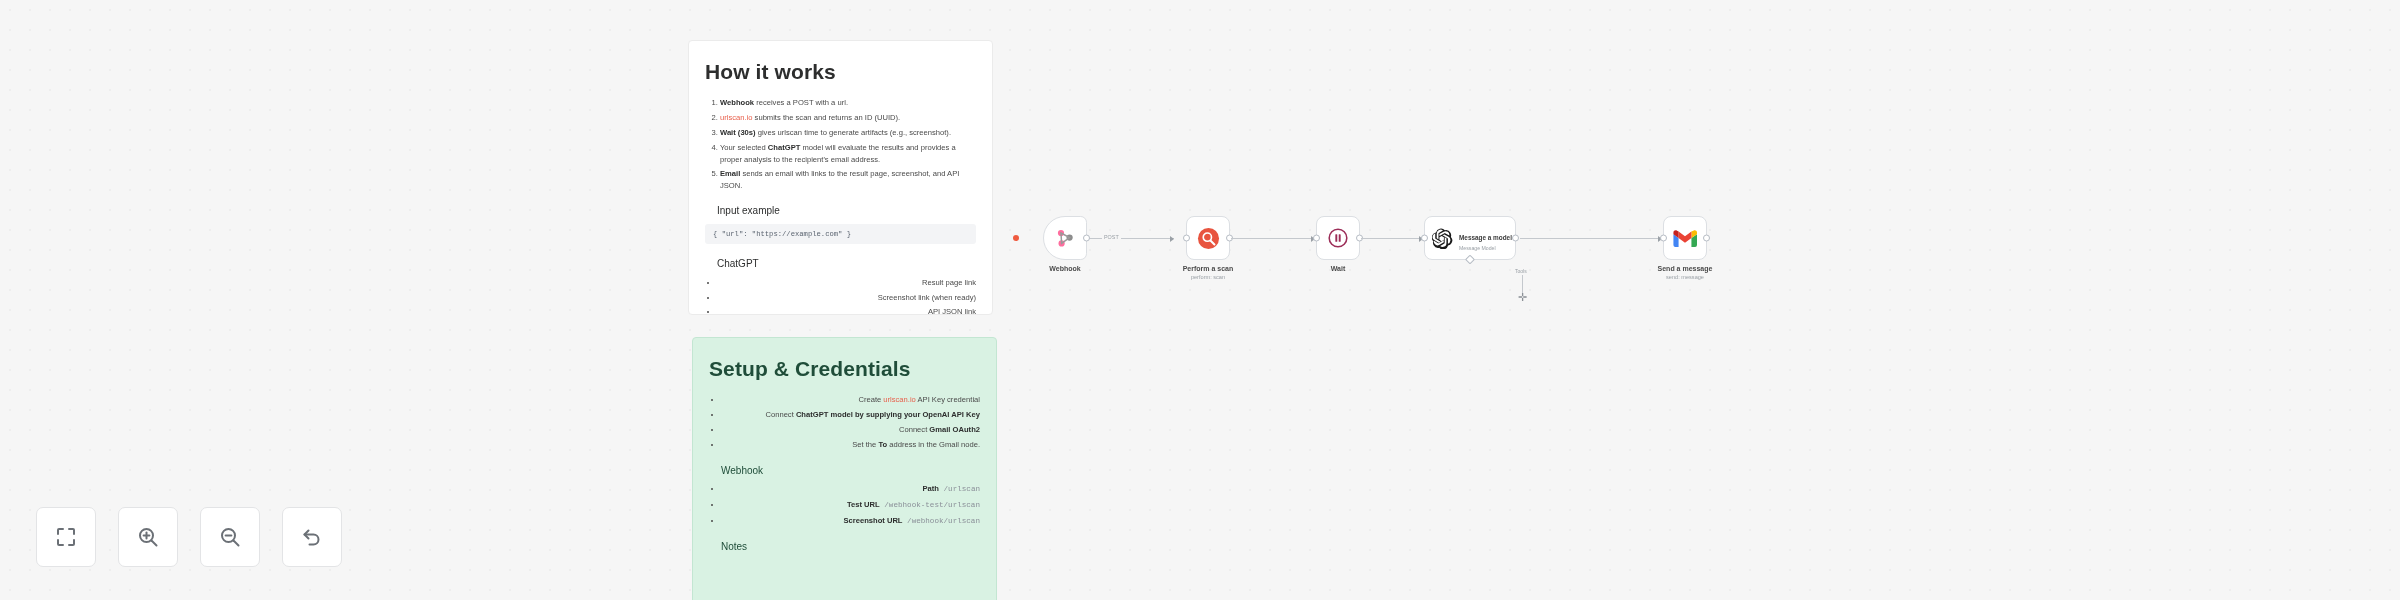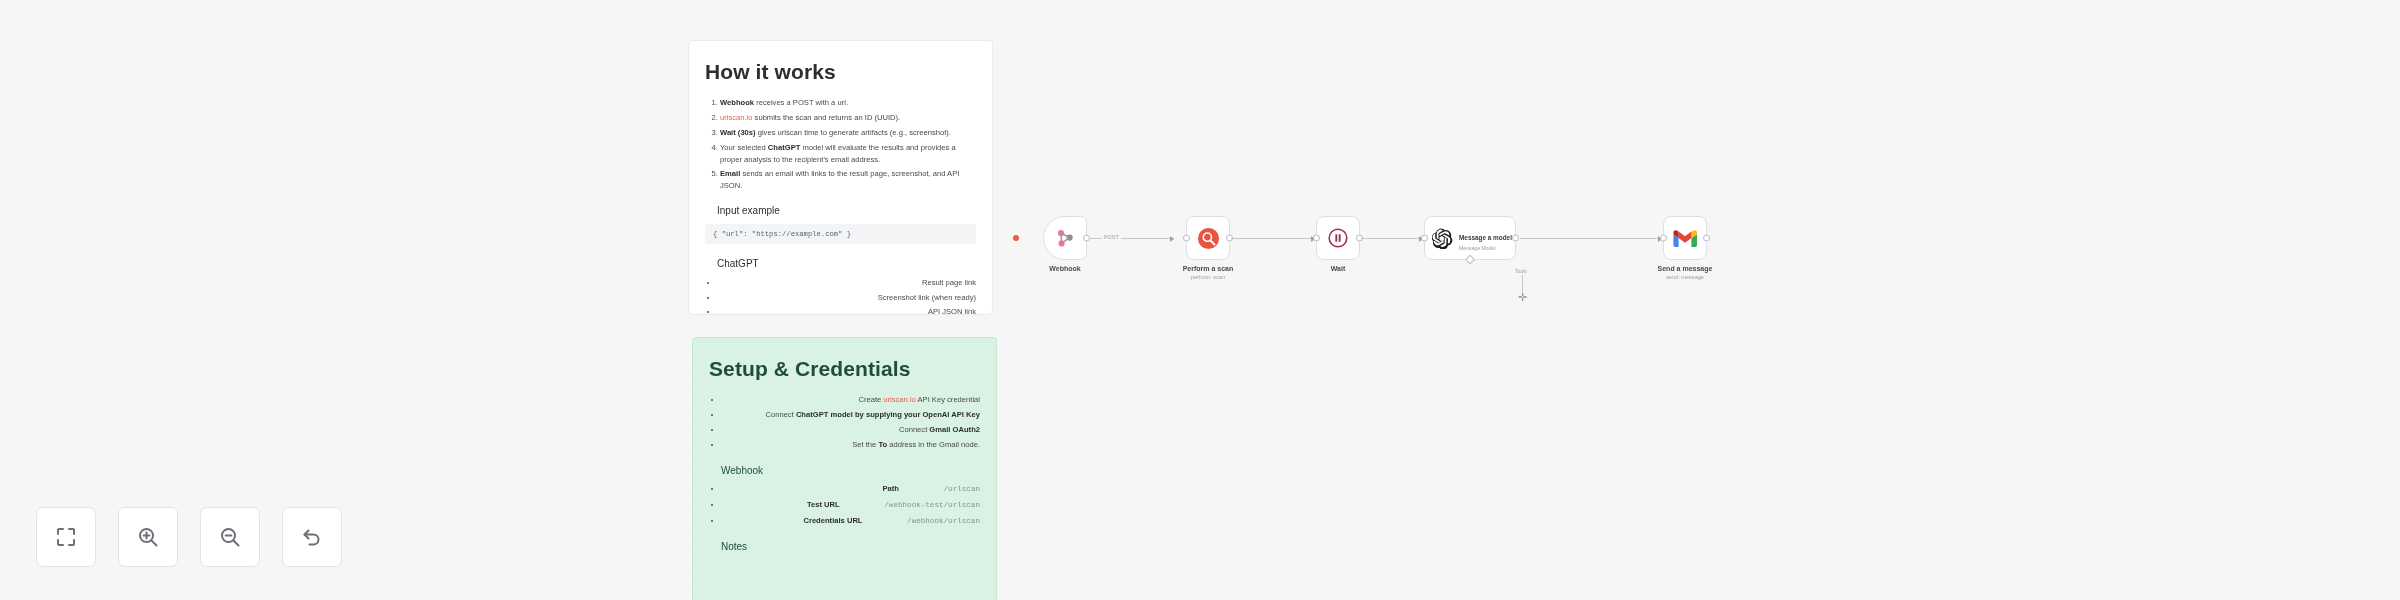--- a/index.html
+++ b/index.html
@@ -59,21 +59,21 @@
   ol.note-list li, ul.note-list li {
     font-size: 7.6px;
     color: #4a4a4a;
     margin-bottom: 3.5px;
     line-height: 1.5;
   }
   ul.note-list { padding-left: 13px; }
   ul.note-list li { list-style: disc; text-align: right; }
   .b { font-weight: 700; color: #2d2e2e; }
   .lnk { color: #e8604c; }
-  .mono { font-family: "Liberation Mono", monospace; color: #8a8f98; padding-left: 40px; }
+  .mono { font-family: "Liberation Mono", monospace; color: #8a8f98; }
 
   .code-block {
     background: #f3f4f6;
     border-radius: 3px;
     padding: 5px 8px;
     font-family: "Liberation Mono", monospace;
     font-size: 7.2px;
     color: #5b6470;
     margin-top: 4px;
   }
@@ -250,21 +250,21 @@
       <li><span>Create </span><span class="lnk">urlscan.io</span><span> API Key credential</span></li>
       <li><span>Connect </span><span class="b">ChatGPT model by supplying your OpenAI API Key</span></li>
       <li><span>Connect </span><span class="b">Gmail OAuth2</span></li>
       <li><span>Set the </span><span class="b">To</span><span> address in the Gmail node.</span></li>
     </ul>
 
     <div class="note-h2 green">Webhook</div>
     <ul class="note-list">
       <li><span class="b">Path</span><span class="mono"> /urlscan</span></li>
       <li><span class="b">Test URL</span><span class="mono"> /webhook-test/urlscan</span></li>
-      <li><span class="b">Credentials URL</span><span class="mono"> /webhook/urlscan</span></li>
+      <li><span class="b">Screenshot URL</span><span class="mono"> /webhook/urlscan</span></li>
     </ul>
 
     <div class="note-h2 green">Notes</div>
   </div>
 
   <div class="trigger-dot" style="left:1013px; top:235px;"></div>
 
   <div class="wire" style="left:1088px; top:238px; width:86px;">
     <span class="wire-label" style="left:14px;">POST</span>
     <span class="arrow-head" style="right:0;"></span>

